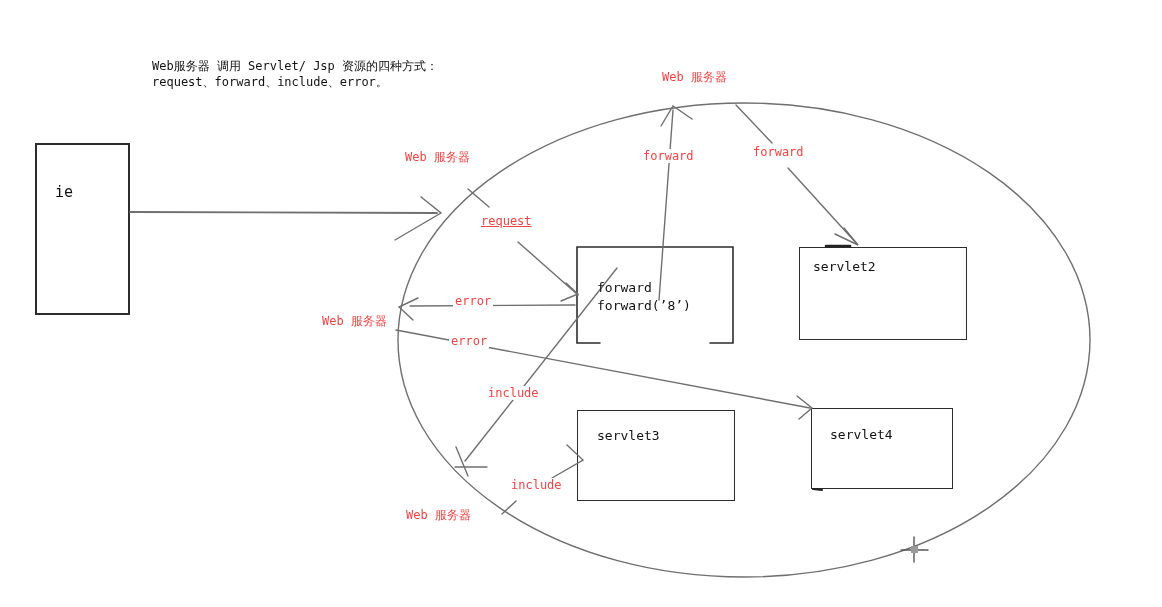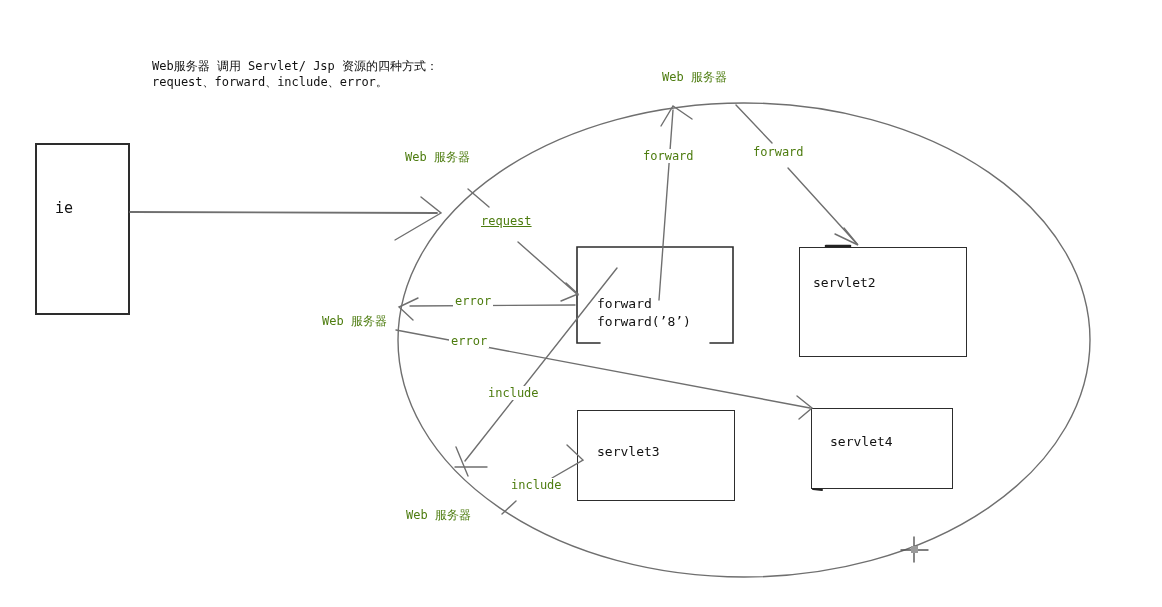--- a/index.html
+++ b/index.html
@@ -4,34 +4,34 @@
 <style>
   html,body { margin:0; padding:0; background:#fff; }
   .canvas {
     position:relative; width:1162px; height:607px; background:#ffffff;
     font-family:"DejaVu Sans Mono","Liberation Mono",monospace;
     color:#111111; overflow:hidden;
   }
   svg.layer { position:absolute; left:0; top:0; width:1162px; height:607px; }
   .lbl {
     position:absolute; font-size:12px; line-height:14px; white-space:nowrap;
-    background:#ffffff; padding:0 2px; color:#4d7c0f;
+    background:#ffffff; padding:0 2px; color:#ef4444;
   }
   .title-block { position:absolute; left:152px; top:58px; font-size:12px; line-height:16px; }
   .box { position:absolute; box-sizing:border-box; border:2px solid #2d2d2d; background:transparent; }
-  .box-text { position:absolute; box-sizing:border-box; font-size:13px; line-height:18px;margin-top:16px; }
+  .box-text { position:absolute; box-sizing:border-box; font-size:13px; line-height:18px; }
   #ie-box { left:35px; top:143px; width:95px; height:172px; }
   #ie-box .box-text { left:18px; top:38px; font-size:15px; }
   #servlet1-text { left:577px; top:247px; width:156px; height:96px; padding:32px 0 0 20px; }
-  #servlet2-box { left:799px; top:247px; width:168px; height:110px; border-width:1.5px; }
+  #servlet2-box { left:799px; top:247px; width:168px; height:93px; border-width:1.5px; }
   #servlet2-box .box-text { left:13px; top:10px; }
   #servlet3-box { left:577px; top:410px; width:158px; height:91px; border-width:1.5px;padding-left:7px; }
   #servlet3-box .box-text { left:19px; top:16px; }
   #servlet4-box { left:811px; top:408px; width:142px; height:81px; border-width:1.5px; }
-  #servlet4-box .box-text { left:18px; top:8px; }
+  #servlet4-box .box-text { left:18px; top:17px; }
 </style>
 </head>
 <body>
 
 <div class="canvas">
 
   <div class="title-block">
     <div>Web服务器 调用 Servlet/ Jsp 资源的四种方式：</div>
     <div>request、forward、include、error。</div>
   </div>

